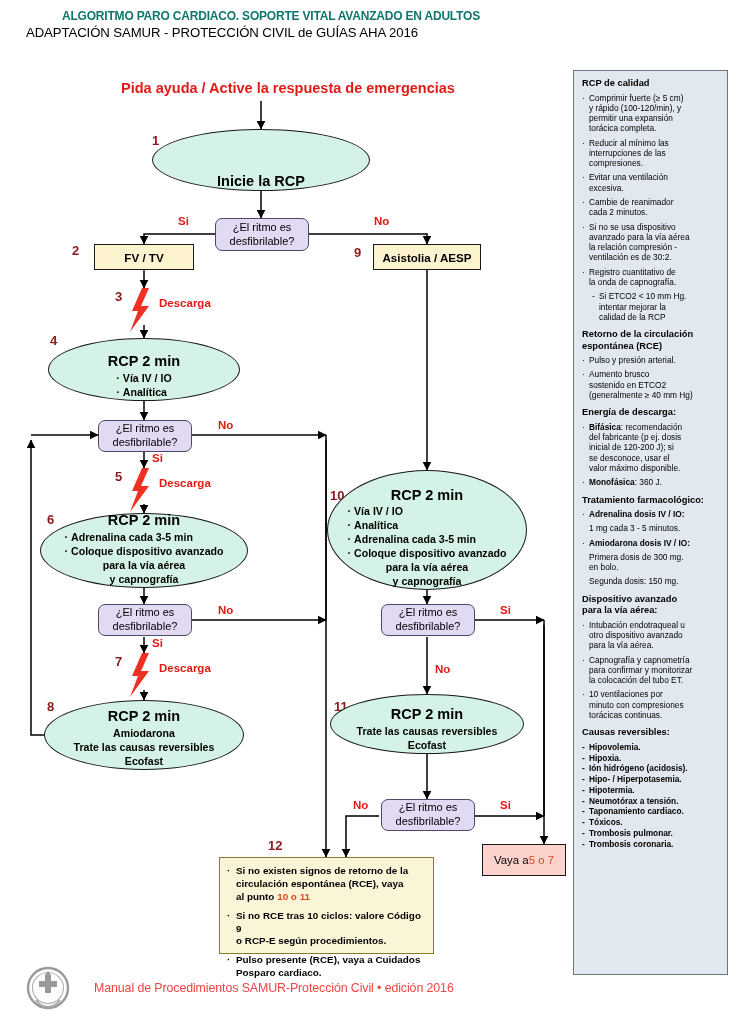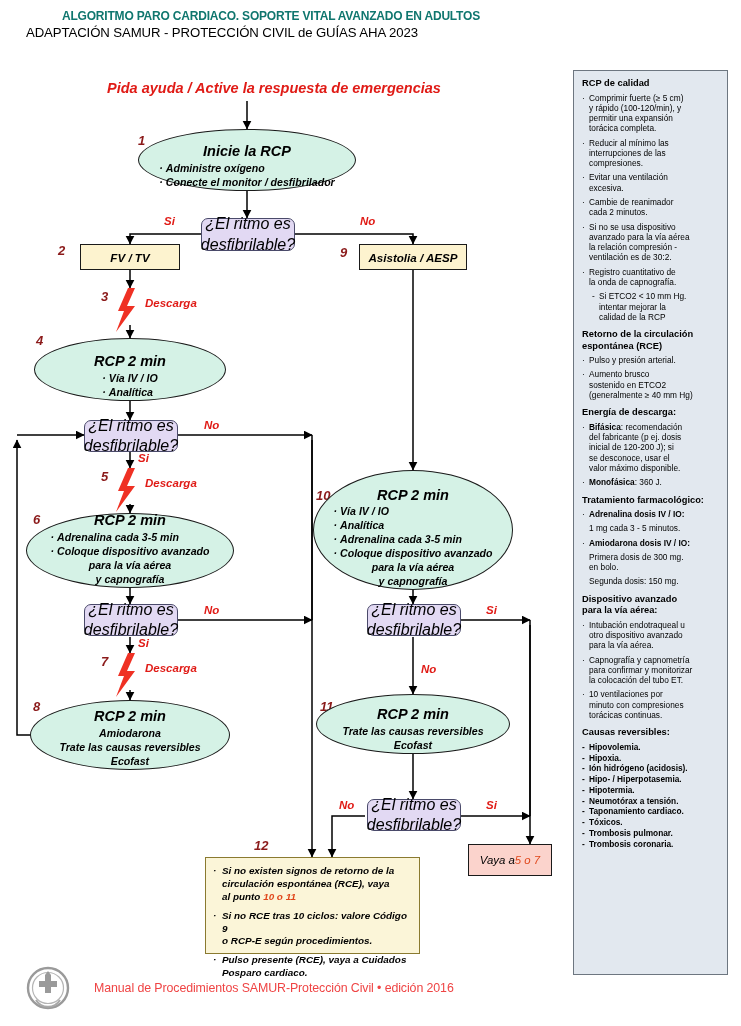--- a/index.html
+++ b/index.html
@@ -16,41 +16,41 @@
   #header { position:absolute; left:26px; top:8px; width:520px; }
   #title-main {
     font-size:12px; font-weight:bold; letter-spacing:-0.2px;
     color:#0f766e; line-height:1.35; white-space:nowrap;margin-left:36px;
   }
   #title-sub {
     font-size:13.2px; font-weight:normal; letter-spacing:-0.1px;
     color:#000; line-height:1.4; white-space:nowrap;
   }
   
-  #flow { position:absolute; left:2px; top:0; width:570px; height:1026px;font-style:italic; }
+  #flow { position:absolute; left:16px; top:0; width:570px; height:1026px; }
   #wires { position:absolute; left:0; top:0; width:570px; height:1026px; }
 
   .node { position:absolute; }
 
   .ellipse {
     background:#d5f2e6; border:1.6px solid #1a1a1a; border-radius:50%;
     display:flex; flex-direction:column; align-items:center;
     justify-content:flex-end; text-align:center;
   }
   .ell-title { font-size:14.5px; font-weight:bold; line-height:1.15; }
   .ell-lines { font-size:10.6px; font-weight:bold; line-height:1.32; margin-top:2px;}
   .ell-lines .li { white-space:nowrap; text-align:left; }
   .ell-lines .li.ctr { text-align:center; }
   .ell-lines .bullet { color:#000; margin-right:3px; }
   .ell-lines.center .li { text-align:center; }
 
   .decision {
     background:#e2d9f3; border:1.3px solid #4a4a6a; border-radius:7px;
     display:flex; align-items:center; justify-content:center;
-    font-size:16px; line-height:1.26; text-align:center; padding:0 2px;
+    font-size:11px; line-height:1.26; text-align:center; padding:0 2px;
   }
   .rectbox {
     background:#fdf3cf; border:1.4px solid #1a1a1a;
     display:flex; align-items:center; justify-content:center;
     font-size:11.6px; font-weight:bold;
   }
   .pinkbox {
     background:#fbd3cc; border:1.3px solid #1a1a1a;
     display:flex; align-items:center; justify-content:center;
     font-size:11.4px;
@@ -95,21 +95,21 @@
   #footer-text {
     color:#ef4444; font-size:12.4px; margin-left:24px; letter-spacing:-0.1px;
   }
   #logo { width:44px; height:44px; }
 </style>
 </head>
 <body>
 
 <div id="header">
   <div id="title-main">ALGORITMO PARO CARDIACO. SOPORTE VITAL AVANZADO EN ADULTOS</div>
-  <div id="title-sub">ADAPTACIÓN SAMUR - PROTECCIÓN CIVIL de GUÍAS AHA 2023</div>
+  <div id="title-sub">ADAPTACIÓN SAMUR - PROTECCIÓN CIVIL de GUÍAS AHA 2016</div>
 </div>
 
 <div id="flow">
 
   <svg id="wires" viewBox="0 0 570 1026">
     <defs>
       <marker id="ah" markerWidth="7" markerHeight="7" refX="5.6" refY="3" orient="auto">
         <path d="M0,0 L6,3 L0,6 z" fill="#000"></path>
       </marker>
     </defs>
@@ -170,24 +170,20 @@
       <path d="M310,435 L310,620"></path>
       <path d="M528,620 L528,816"></path>
     </g>
   </svg>
 
   <div class="redlabel" style="left:105px; top:80px; font-size:14.5px;">Pida ayuda / Active la respuesta de emergencias</div>
 
   <div class="stepnum" style="left:136px; top:133px;">1</div>
   <div class="node ellipse" style="left:136px; top:129px; width:218px; height:62px;">
     <div class="ell-title">Inicie la RCP</div>
-    <div class="ell-lines">
-      <div class="li"><span class="bullet">·</span><span>Administre oxígeno</span></div>
-      <div class="li"><span class="bullet">·</span><span>Conecte el monitor / desfibrilador</span></div>
-    </div>
   </div>
 
   <div class="redlabel" style="left:162px; top:215px;">Si</div>
   <div class="redlabel" style="left:358px; top:215px;">No</div>
   <div class="node decision" style="left:199px; top:218px; width:94px; height:33px;">
     <span>¿El ritmo es desfibrilable?</span>
   </div>
 
   <div class="stepnum" style="left:56px; top:243px;">2</div>
   <div class="node rectbox" style="left:78px; top:244px; width:100px; height:26px;">

